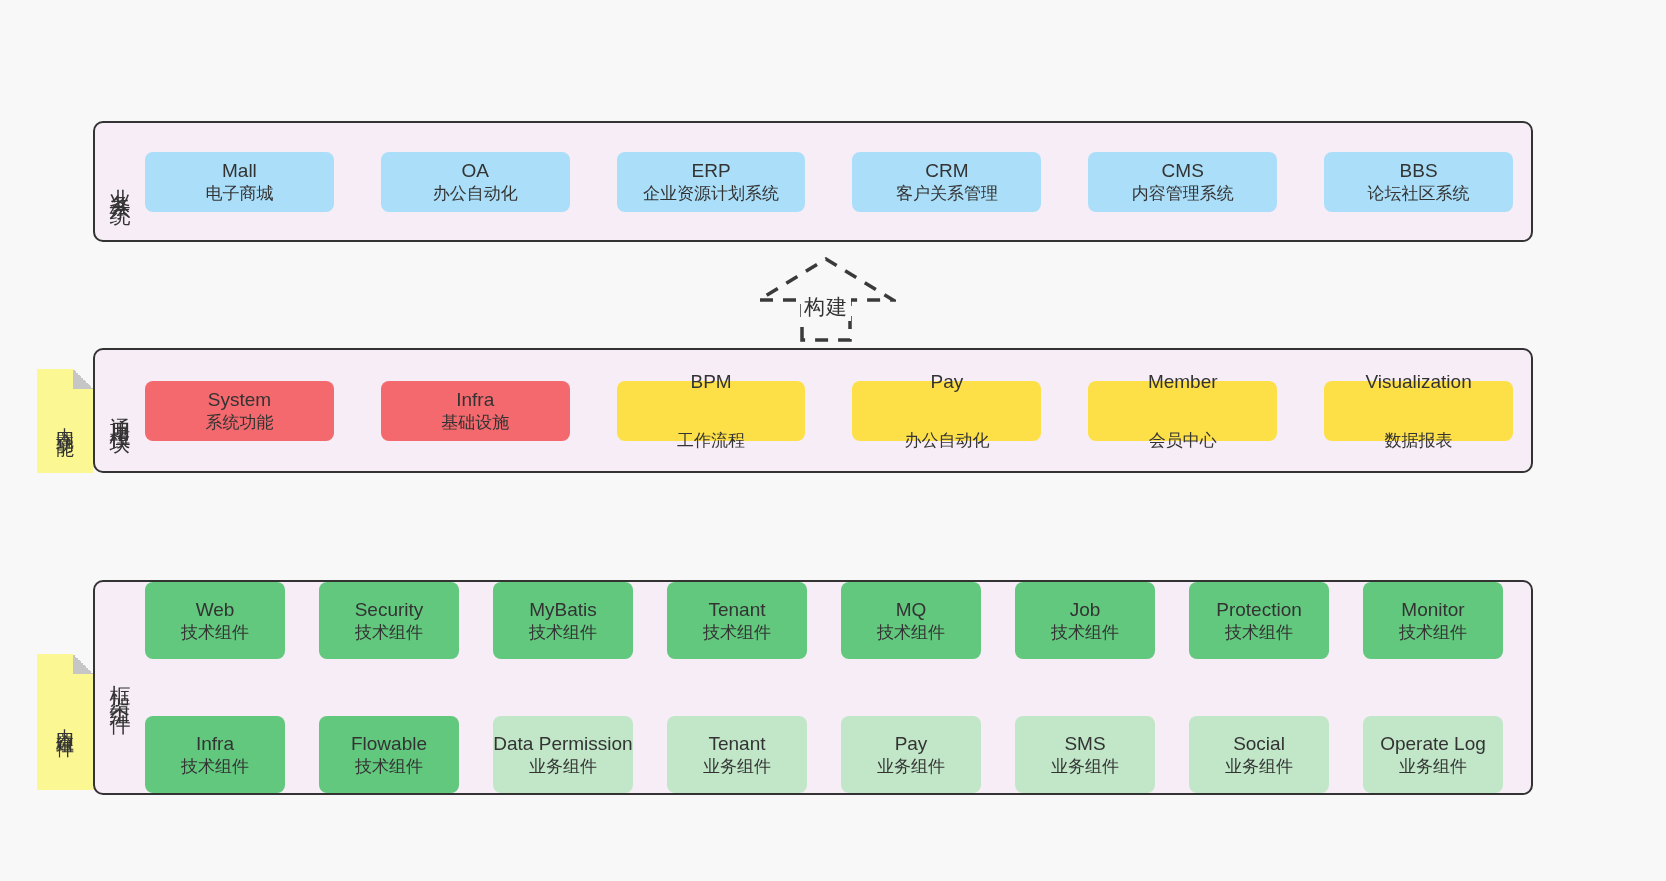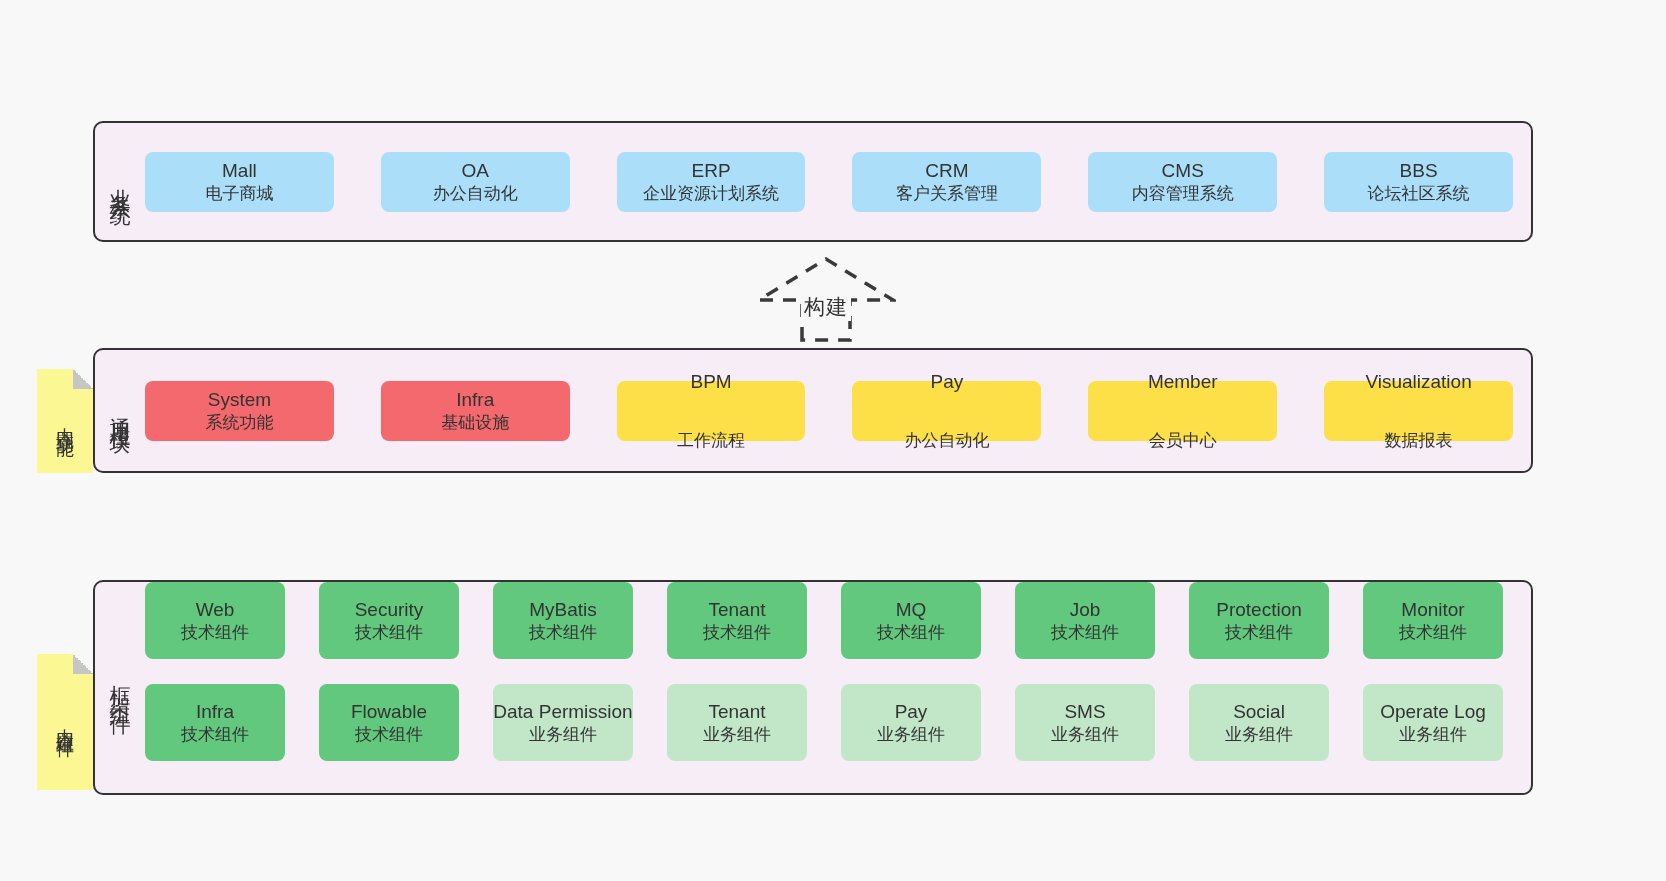--- a/index.html
+++ b/index.html
@@ -27,21 +27,21 @@
     align-items:center; justify-content:center; text-align:center;
   }
   .boxes > .box { flex:1; height:60px; }
   .bn { font-size:19px; line-height:1.32; }
   .bd { font-size:17px; line-height:1.32; }
   .blue   { background:#abdef8; }
   .red    { background:#f4696e; }
   .pink   { background:#fde047;gap:36px; }
   .green  { background:#62c87e; }
   .lgreen { background:#c1e7c8; }
-  .grid { flex:1; display:flex; flex-direction:column; justify-content:flex-start; gap:25px; padding-right:28px; }
+  .grid { flex:1; display:flex; flex-direction:column; justify-content:space-between; gap:25px; padding-right:28px; }
   .grid .row { display:flex; gap:34px; }
   .grid .box { flex:1; height:77px; }
   .note {
     position:absolute; left:37px; width:56px; background:#fbf893;
     z-index:3; display:flex; align-items:center; justify-content:center;
   }
   #note-modules   { top:369px; height:104px; }
   #note-framework { top:654px; height:136px; }
   .note-text { font-size:18px; letter-spacing:4px; }
   .fold {

